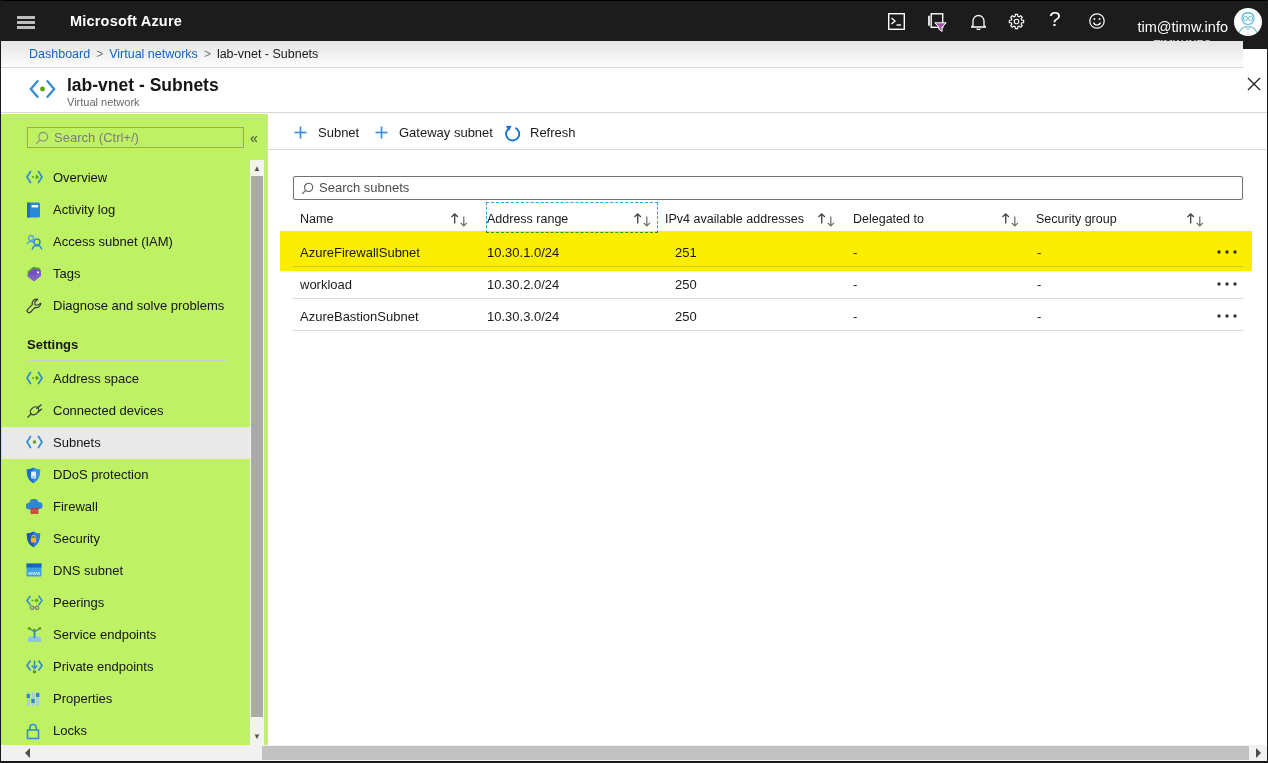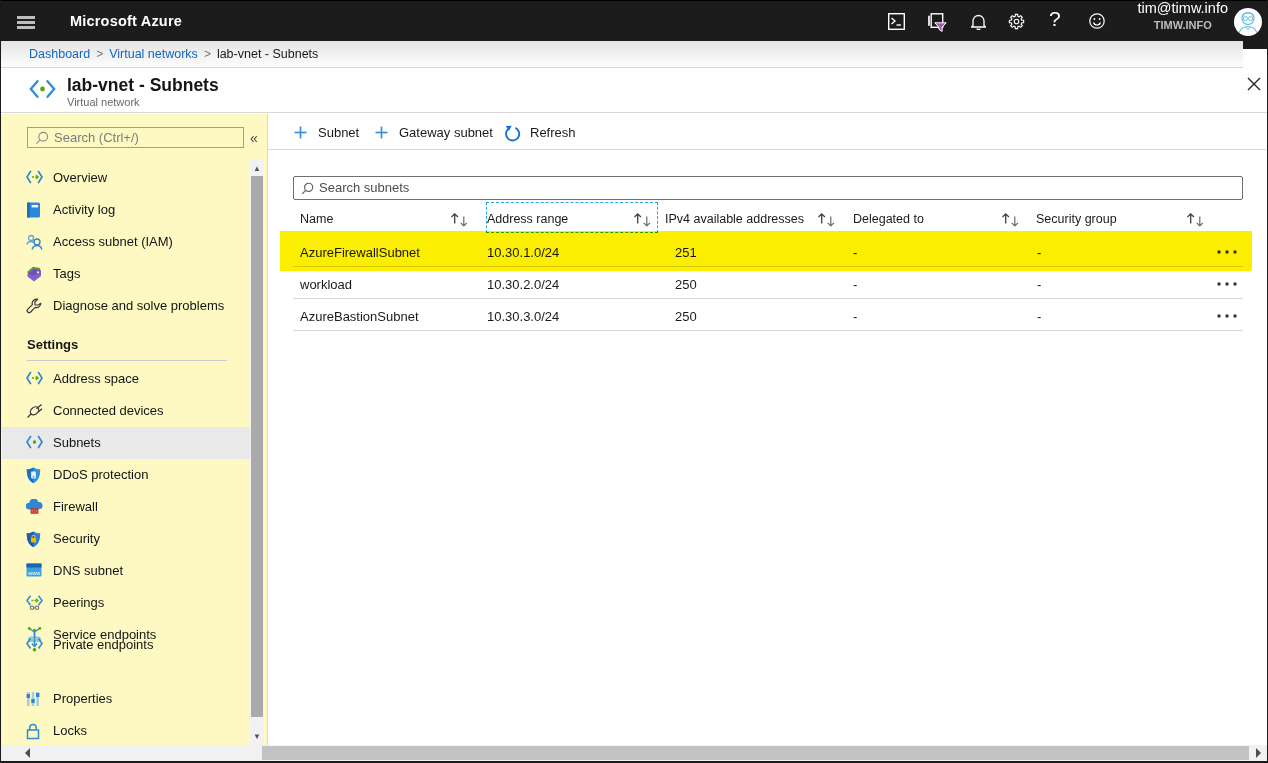--- a/index.html
+++ b/index.html
@@ -6,36 +6,36 @@
 html,body{width:1268px;height:763px;overflow:hidden}
 body{font-family:"Liberation Sans",sans-serif;position:relative;background:#fff;font-size:13px;color:#1a1a1a}
 
 #topbar{position:absolute;left:0;top:0;width:1268px;height:49px;background:#1c1c1c;border-top:1px solid #000}
 #hamb{position:absolute;left:17px;top:15px;width:18px}
 #hamb div{height:3px;background:#bdbdbd;margin-bottom:2px}
 #brand{position:absolute;left:70px;top:12px;color:#fff;font-size:14.5px;font-weight:bold;letter-spacing:0.2px}
 #topsearch{position:absolute;left:205px;top:7px;width:656px;height:27px;background:#ebebeb;border:1px solid #b9b9b9;border-radius:2px;color:#3b3b3b;font-size:13.5px;line-height:25px;padding-left:51px}
 #topsearch svg{position:absolute;left:30px;top:6px}
 .topico{position:absolute;top:12px}
-#useremail{position:absolute;right:40px;top:0;text-align:center;color:#fff}
+#useremail{position:absolute;right:40px;top:19px;text-align:center;color:#fff}
 #useremail .l1{font-size:14.5px;line-height:15px}
 #useremail .l2{font-size:11px;font-weight:bold;color:#bdbdbd;line-height:13px;margin-top:3px}
 #avatar{position:absolute;right:6px;top:7px;width:28px;height:28px;border-radius:50%;background:#fdfdfd;overflow:hidden}
 
 #crumb{position:absolute;left:1px;top:41px;width:1242px;height:27px;background:linear-gradient(#e4e4e4,#fdfdfd);border-bottom:1px solid #d8d8d8;line-height:27px;font-size:12.5px;color:#5f5f5f}
 #crumb a{color:#1265c0;text-decoration:none}
 #crumb span.sep{color:#767676;padding:0 6px;font-size:12px}
 
 #titlebar{position:absolute;left:1px;top:68px;width:1266px;height:45px;background:#fff;border-bottom:1px solid #d8d8d8}
 #vneticon{position:absolute;left:28px;top:12px}
 #pagetitle{position:absolute;left:66px;top:7px;font-size:17.5px;font-weight:bold;color:#161616}
 #pagesub{position:absolute;left:66px;top:28px;font-size:11px;color:#686868}
 #closex{position:absolute;left:1245px;top:8px;width:16px;height:16px}
 
-#sidebar{position:absolute;left:1px;top:114px;width:266px;height:631px;background:#fef9c3}
+#sidebar{position:absolute;left:1px;top:114px;width:266px;height:631px;background:#bef264}
 #sidesearch{position:absolute;left:26px;top:13px;width:217px;height:21px;border:1px solid #9c9c9c;color:#7c7c7c;font-size:13px;line-height:19px;padding-left:26px}
 #sidesearch svg{position:absolute;left:7px;top:3px}
 #collapse{position:absolute;left:249px;top:16px;font-size:14px;color:#444}
 .mitem{position:absolute;left:1px;width:249px;height:32px;line-height:32px;font-size:13px;color:#141414}
 .mitem svg{position:absolute;left:24px;top:8px}
 .mitem .lbl{position:absolute;left:51px}
 .mitem.sel{background:#e9e9e9}
 #settingshdr{position:absolute;left:26px;top:215px;font-size:13px;font-weight:bold;color:#161616;height:32px;line-height:32px}
 #setsep{position:absolute;left:26px;top:246px;width:200px;height:1px;background:#ccc}
 
@@ -260,21 +260,21 @@
         <svg width="17" height="16" viewBox="0 0 17 16">
           <path d="M2 15 Q1 10.5 4 9.5 L13 9.5 Q16 10.5 15 15 Z" fill="#8ec6e8"></path>
           <rect x="7.6" y="5" width="1.8" height="6" fill="#2e8bd0"></rect>
           <path d="M8.5 5 L3.5 1.5 M8.5 5 L13.5 1.5" stroke="#2e8bd0" stroke-width="1.4"></path>
           <circle cx="3.2" cy="1.4" r="1.4" fill="#5aa300"></circle>
           <circle cx="13.8" cy="1.4" r="1.4" fill="#5aa300"></circle>
           <circle cx="8.5" cy="3.2" r="1.4" fill="#5aa300"></circle>
         </svg>
         <span class="lbl">Service endpoints</span>
       </div>
-<div class="mitem" style="top:515px">
+<div class="mitem" style="top:537px">
         <svg width="17" height="15" viewBox="0 0 17 15">
           <path d="M4.5 1.5 L1 6.5 L4.5 11.5" fill="none" stroke="#2e8bd0" stroke-width="1.6"></path>
           <path d="M12.5 1.5 L16 6.5 L12.5 11.5" fill="none" stroke="#2e8bd0" stroke-width="1.6"></path>
           <line x1="8.5" y1="1.5" x2="8.5" y2="8.5" stroke="#2e8bd0" stroke-width="1.5"></line>
           <path d="M5.8 6.5 L8.5 9.5 L11.2 6.5" fill="none" stroke="#2e8bd0" stroke-width="1.5"></path>
           <circle cx="8.5" cy="12.8" r="1.8" fill="#5aa300"></circle>
         </svg>
         <span class="lbl">Private endpoints</span>
       </div>
 <div class="mitem" style="top:569px">

